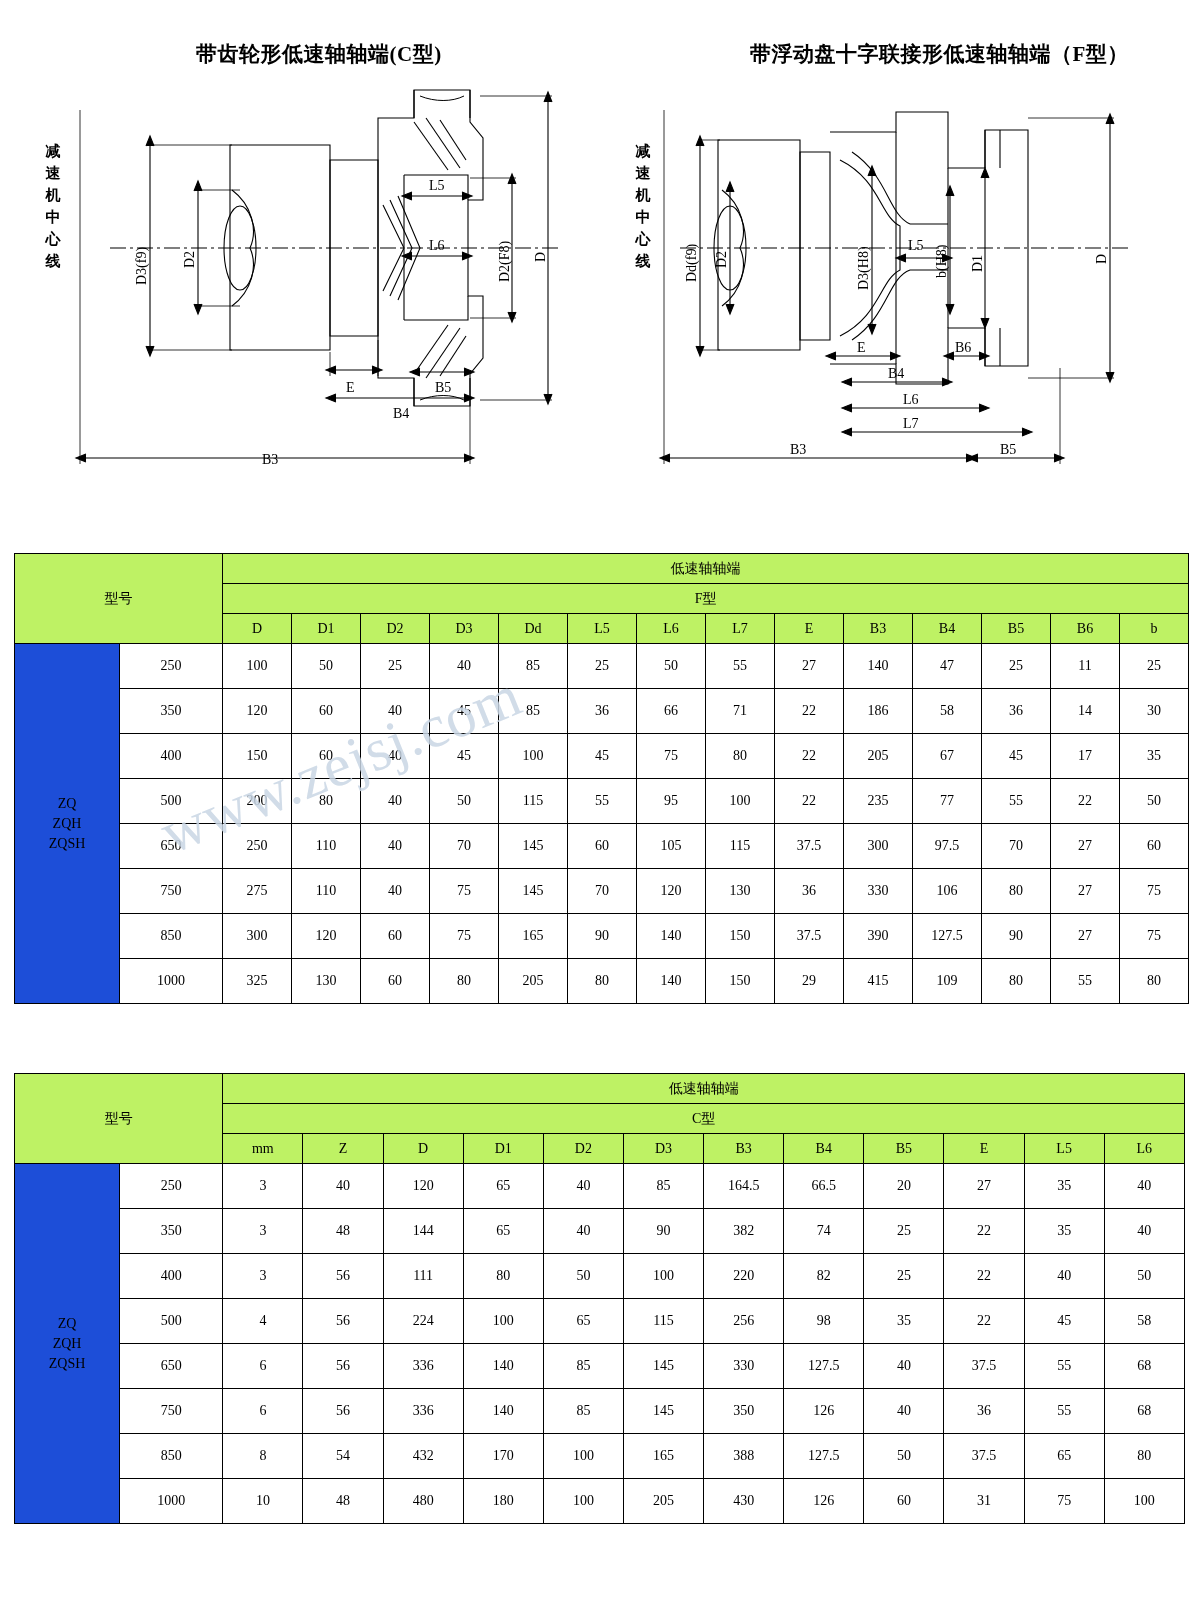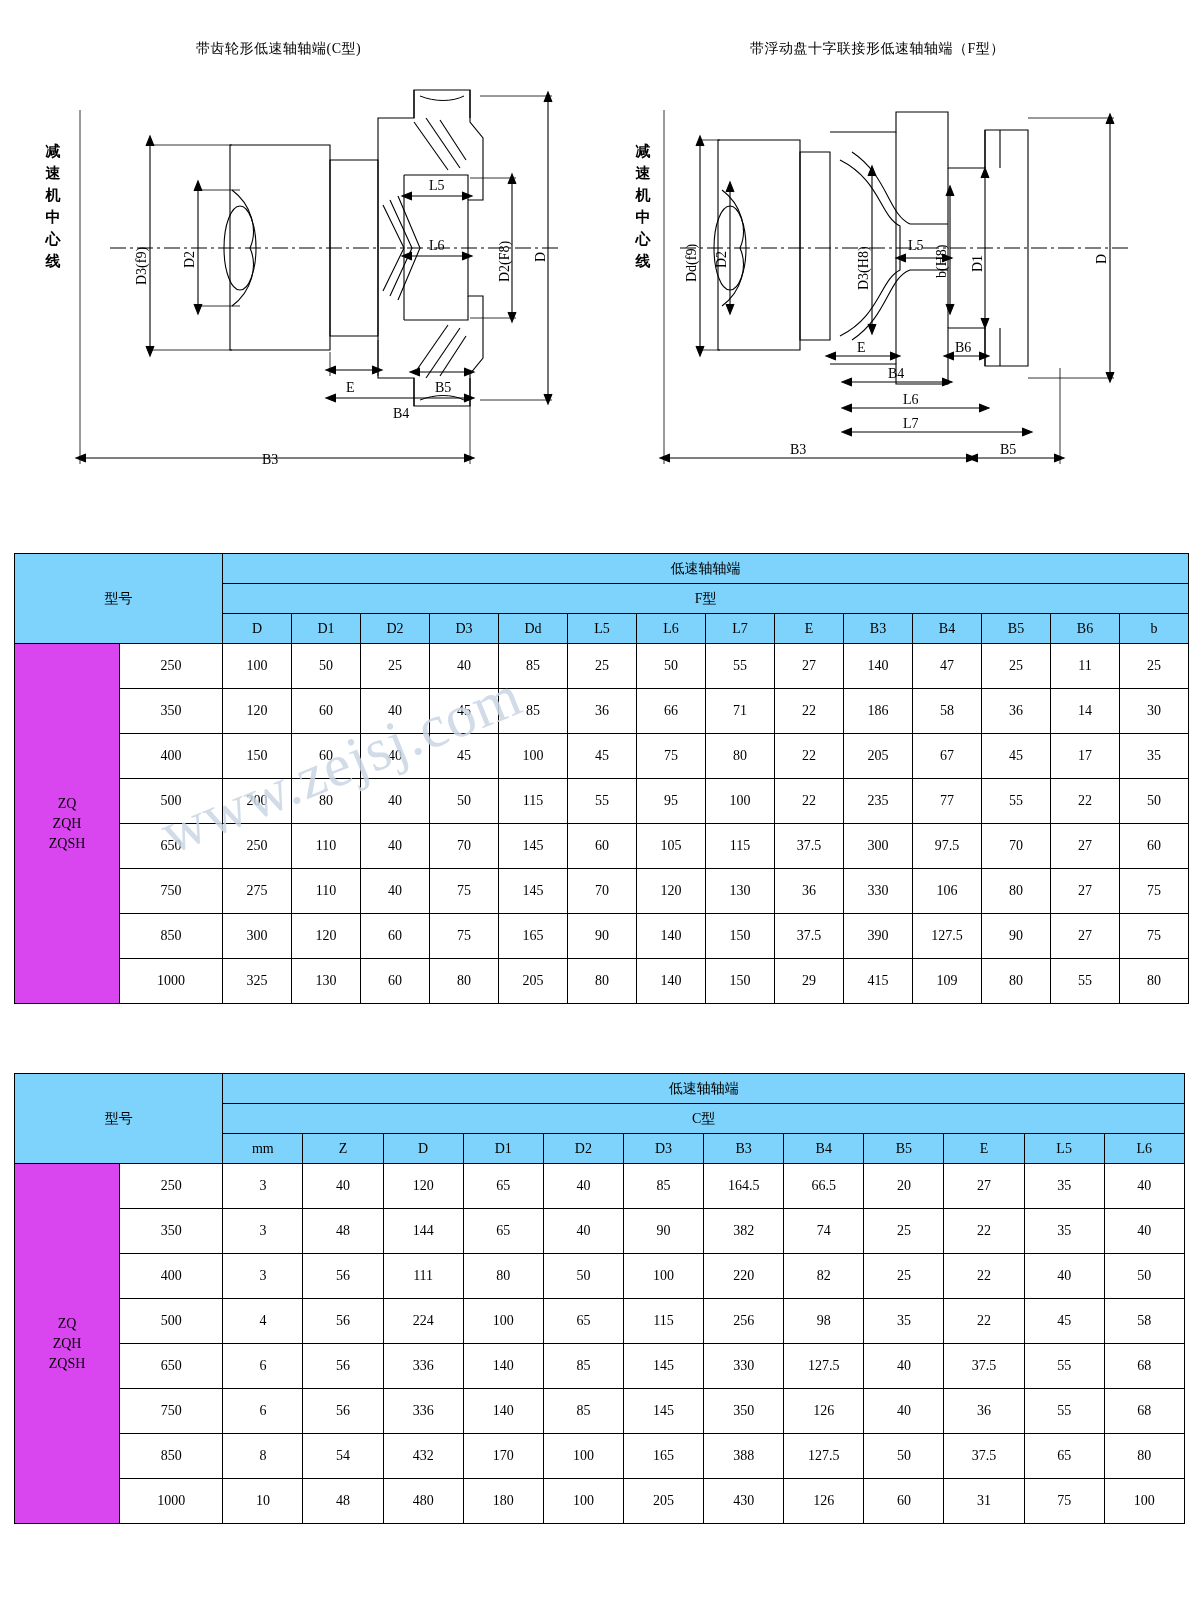--- a/index.html
+++ b/index.html
@@ -17,22 +17,22 @@
   }
 
   
   .diagram-area {
     position: relative;
     width: 1200px;
     height: 520px;
   }
   .dia-title {
     position: absolute;
-    font-size: 14px;
-    font-weight: normal;
+    font-size: 21px;
+    font-weight: bold;
     letter-spacing: 0.5px;
     white-space: nowrap;
   }
   .title-c { left: 196px; top: 40px; }
   .title-f { left: 750px; top: 40px; }
 
   .vlabel {
     position: absolute;
     width: 22px;
     font-size: 15px;
@@ -66,28 +66,28 @@
   }
   table.spec th, table.spec td {
     border: 1px solid #000;
     text-align: center;
     vertical-align: middle;
     font-size: 14px;
     font-family: "Liberation Serif", "DejaVu Serif", serif;
     padding: 0;
   }
   table.spec thead th {
-    background: #7dd3fc;
+    background: #bef264;
     font-weight: normal;
   }
   .hdr-tall { height: 30px; }
   .hdr-row  { height: 30px; }
   td.datacell { height: 44px; background: #fff; }
   td.modelcell {
-    background: #d946ef;
+    background: #1d4ed8;
     font-size: 15px;
     line-height: 20px;
   }
   td.sizecell { background: #fff; }
   th.modelhdr {
     background: #d4d4d4;
     font-size: 15px;
   }
   .group-title { font-size: 15px; }
 

